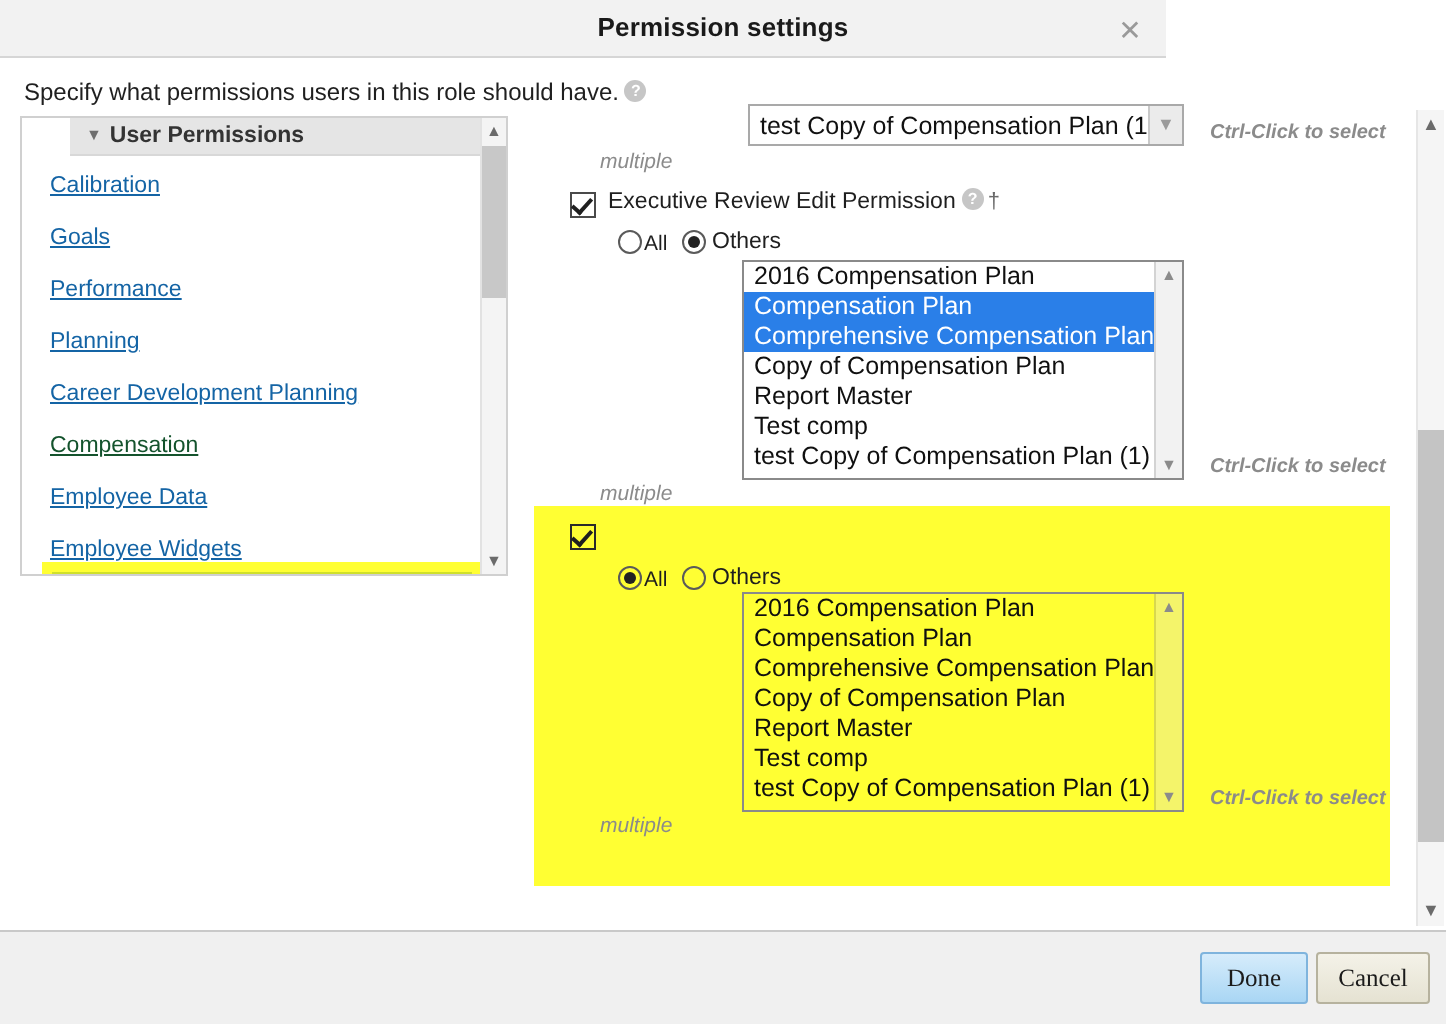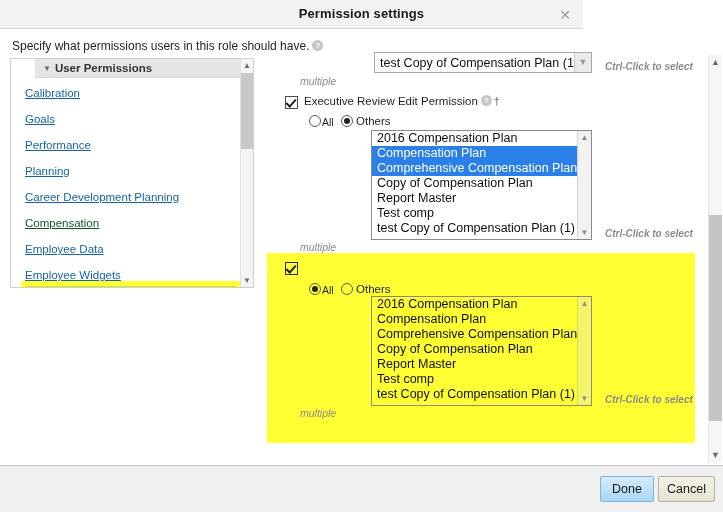--- a/index.html
+++ b/index.html
@@ -373,20 +373,21 @@
     height: 26px;
     border: 1px solid #9f9f9f;
     border-radius: 2px;
     font-size: 12.5px;
     color: #1b1b1b;
     text-align: center;
     line-height: 24px;
     cursor: pointer;
     box-sizing: border-box;
     user-select: none;
+    font-family: Liberation Serif, serif;
   }
   .btn-done {
     right: 69px;
     width: 54px;
     background: linear-gradient(to bottom, #d6ecfb 0%, #a9d6f4 100%);
     border-color: #7fb4dd;
   }
   .btn-cancel {
     right: 8px;
     width: 57px;

